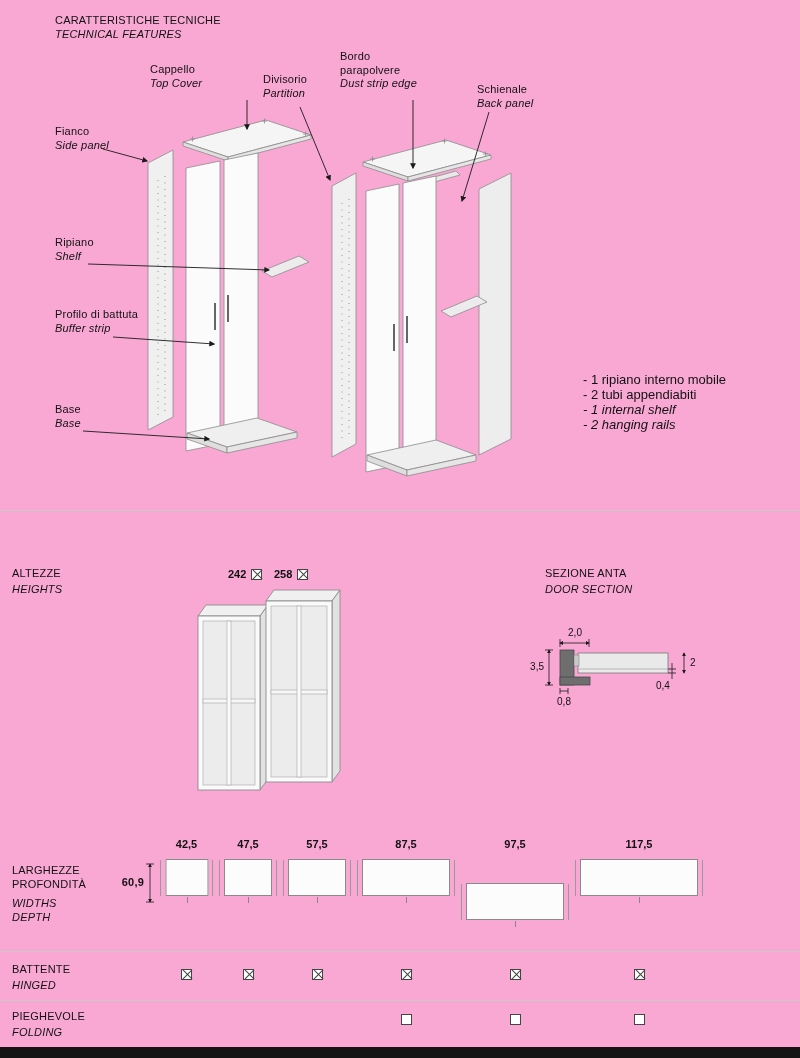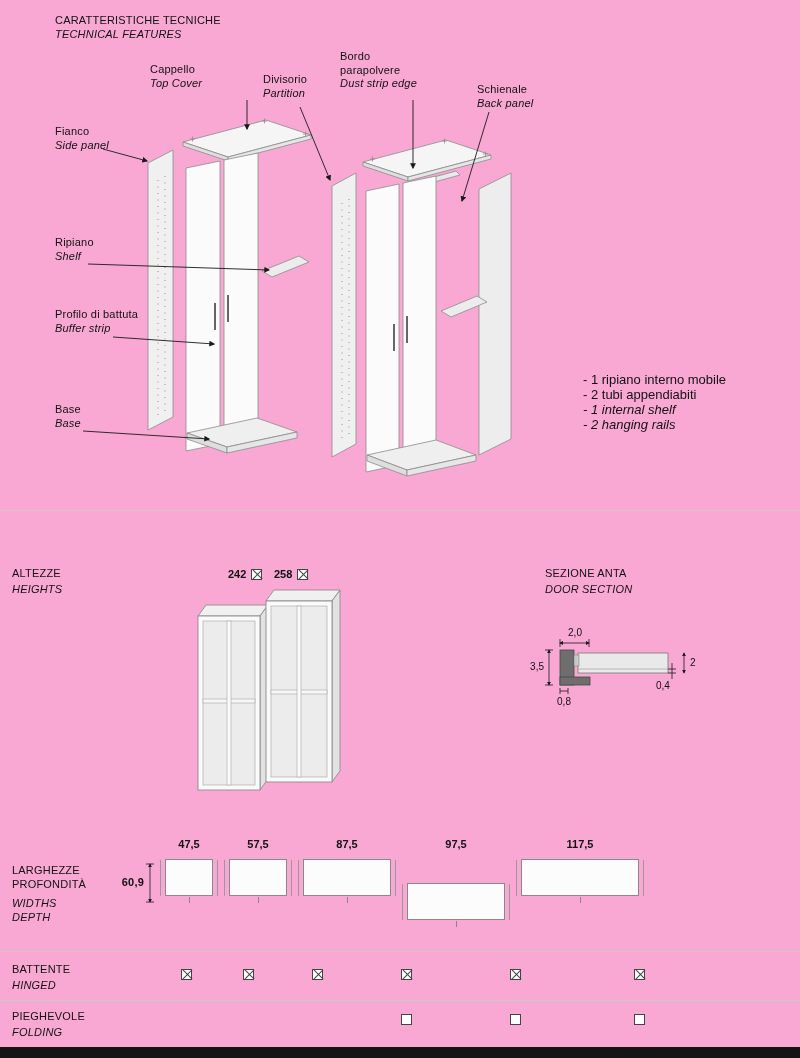--- a/index.html
+++ b/index.html
@@ -222,20 +222,29 @@
   <div class="abs dim" style="left:548px;top:696px;width:32px;text-align:center">0,8</div>
   <div class="abs dim" style="left:656px;top:680px">0,4</div>
   <div class="abs dim" style="left:690px;top:657px">2</div>
 
   <div class="abs lbl" style="left:12px;top:864px">LARGHEZZE</div>
   <div class="abs lbl" style="left:12px;top:878px">PROFONDITÀ</div>
   <div class="abs lbl it" style="left:12px;top:897px">WIDTHS</div>
   <div class="abs lbl it" style="left:12px;top:911px">DEPTH</div>
   <div class="abs lbl b" style="left:108px;top:876px;width:36px;text-align:right">60,9</div>
   <div class="wrow" style="top:838px">
+      <div class="wcell" style="width: 53px;">
+        <div class="wnum">42,5</div>
+        <div class="wplan">
+          <i class="tk l"></i>
+          <i class="rc" style="width:43px"></i>
+          <i class="tk r"></i>
+          <i class="nt"></i>
+        </div>
+      </div>
       <div class="wcell" style="width: 58px;">
         <div class="wnum">47,5</div>
         <div class="wplan">
           <i class="tk l"></i>
           <i class="rc" style="width:48px"></i>
           <i class="tk r"></i>
           <i class="nt"></i>
         </div>
       </div>
       <div class="wcell" style="width: 68px;">

